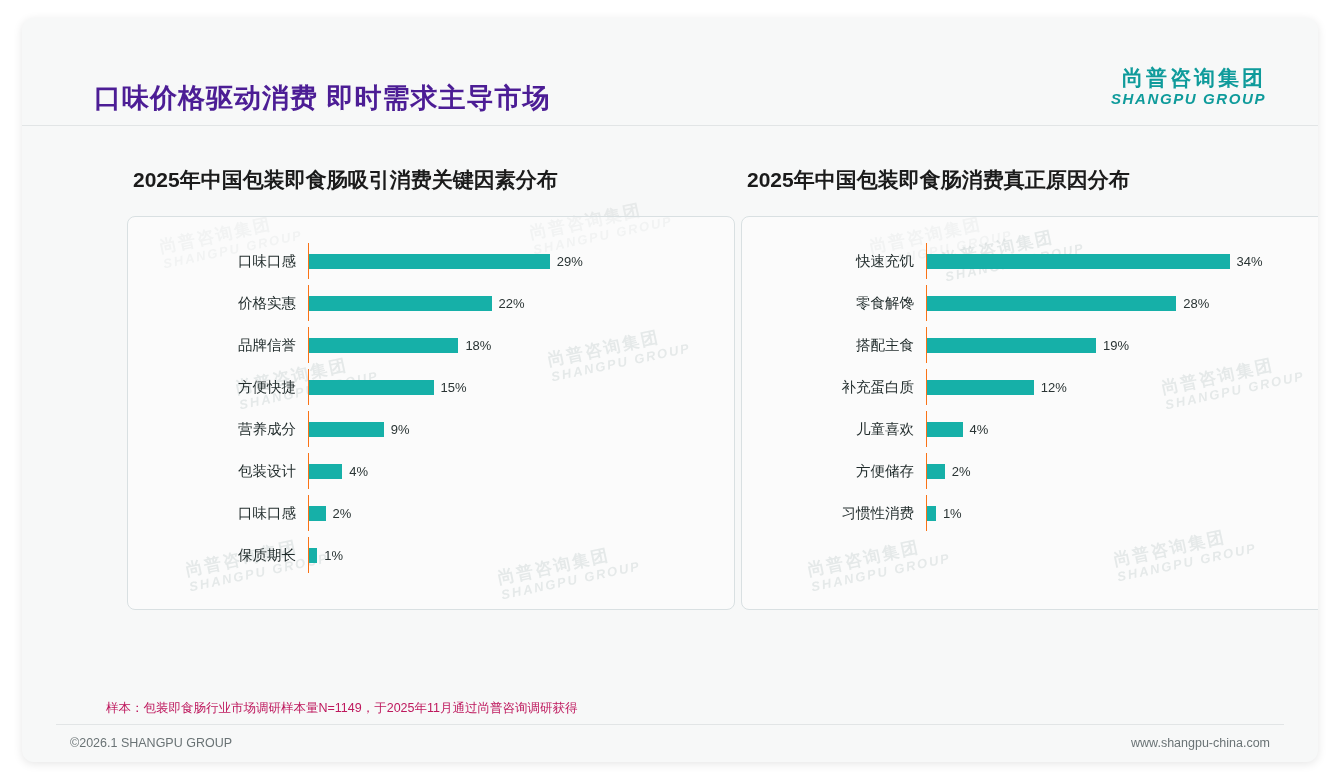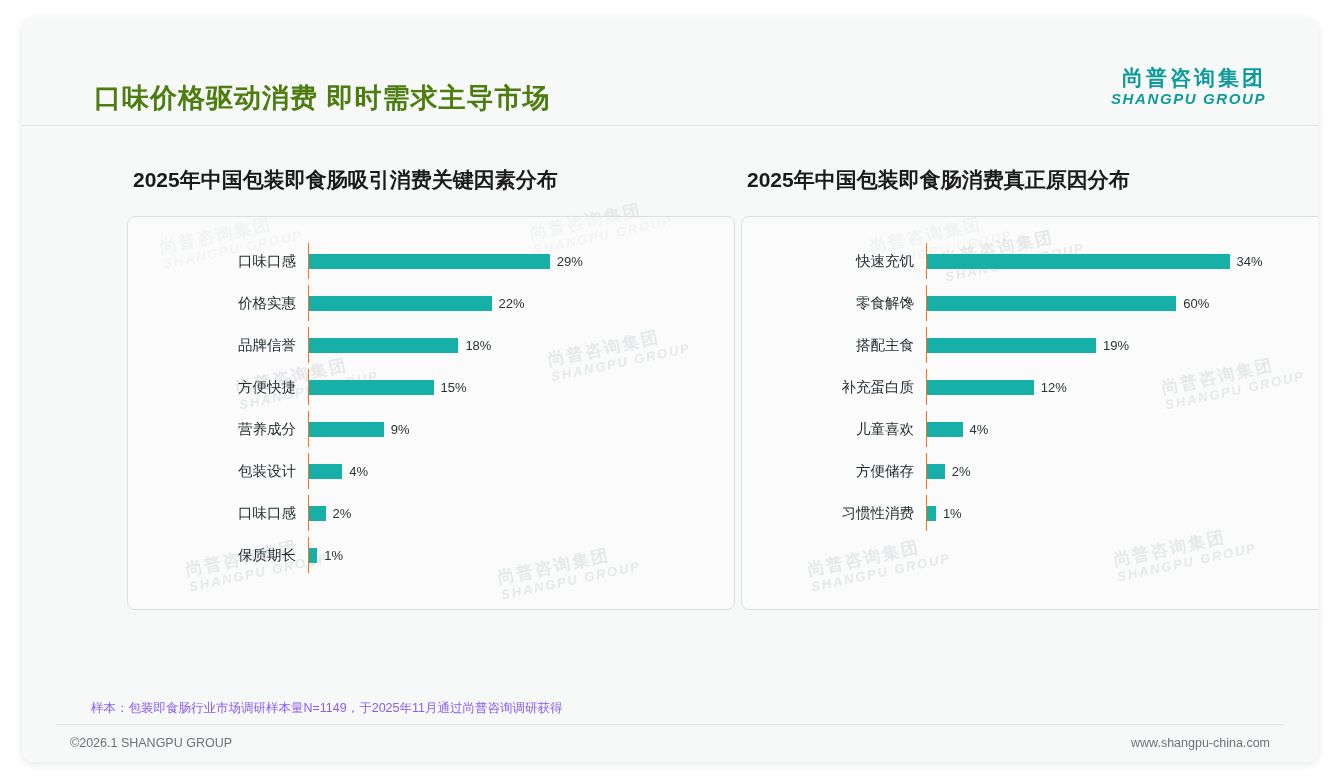--- a/index.html
+++ b/index.html
@@ -31,21 +31,21 @@
     top: 0;
     width: 100%;
     height: 100px;
   }
   .header-title {
     position: absolute;
     left: 72px;
     top: 62px;
     font-size: 27px;
     font-weight: bold;
-    color: #4d7c0f;
+    color: #4c1d95;
     letter-spacing: 1px;
     white-space: nowrap;
   }
   .brand {
     position: absolute;
     right: 52px;
     top: 48px;
     text-align: right;
     line-height: 1.15;
   }
@@ -153,24 +153,24 @@
   }
   .bar-value {
     font-size: 13px;
     color: #2a3434;
     margin-left: 7px;
     white-space: nowrap;
   }
   
   .footnote {
     position: absolute;
-    left: 69px;
+    left: 84px;
     top: 682px;
     font-size: 12.5px;
-    color: #8b5cf6;
+    color: #be185d;
     white-space: nowrap;
   }
   .footer-rule {
     position: absolute;
     left: 34px;
     top: 706px;
     width: 1228px;
     height: 1px;
     background: #e2e5e6;
   }
@@ -326,21 +326,21 @@
             <div class="row-label">快速充饥</div>
             <div class="bar-wrap">
               <div class="bar" style="width: 302.6px; background: rgb(22, 176, 168);"></div>
               <div class="bar-value">34%</div>
             </div>
           </div>
           <div class="row">
             <div class="row-label">零食解馋</div>
             <div class="bar-wrap">
               <div class="bar" style="width: 249.2px; background: rgb(22, 176, 168);"></div>
-              <div class="bar-value">60%</div>
+              <div class="bar-value">28%</div>
             </div>
           </div>
           <div class="row">
             <div class="row-label">搭配主食</div>
             <div class="bar-wrap">
               <div class="bar" style="width: 169.1px; background: rgb(22, 176, 168);"></div>
               <div class="bar-value">19%</div>
             </div>
           </div>
           <div class="row">

